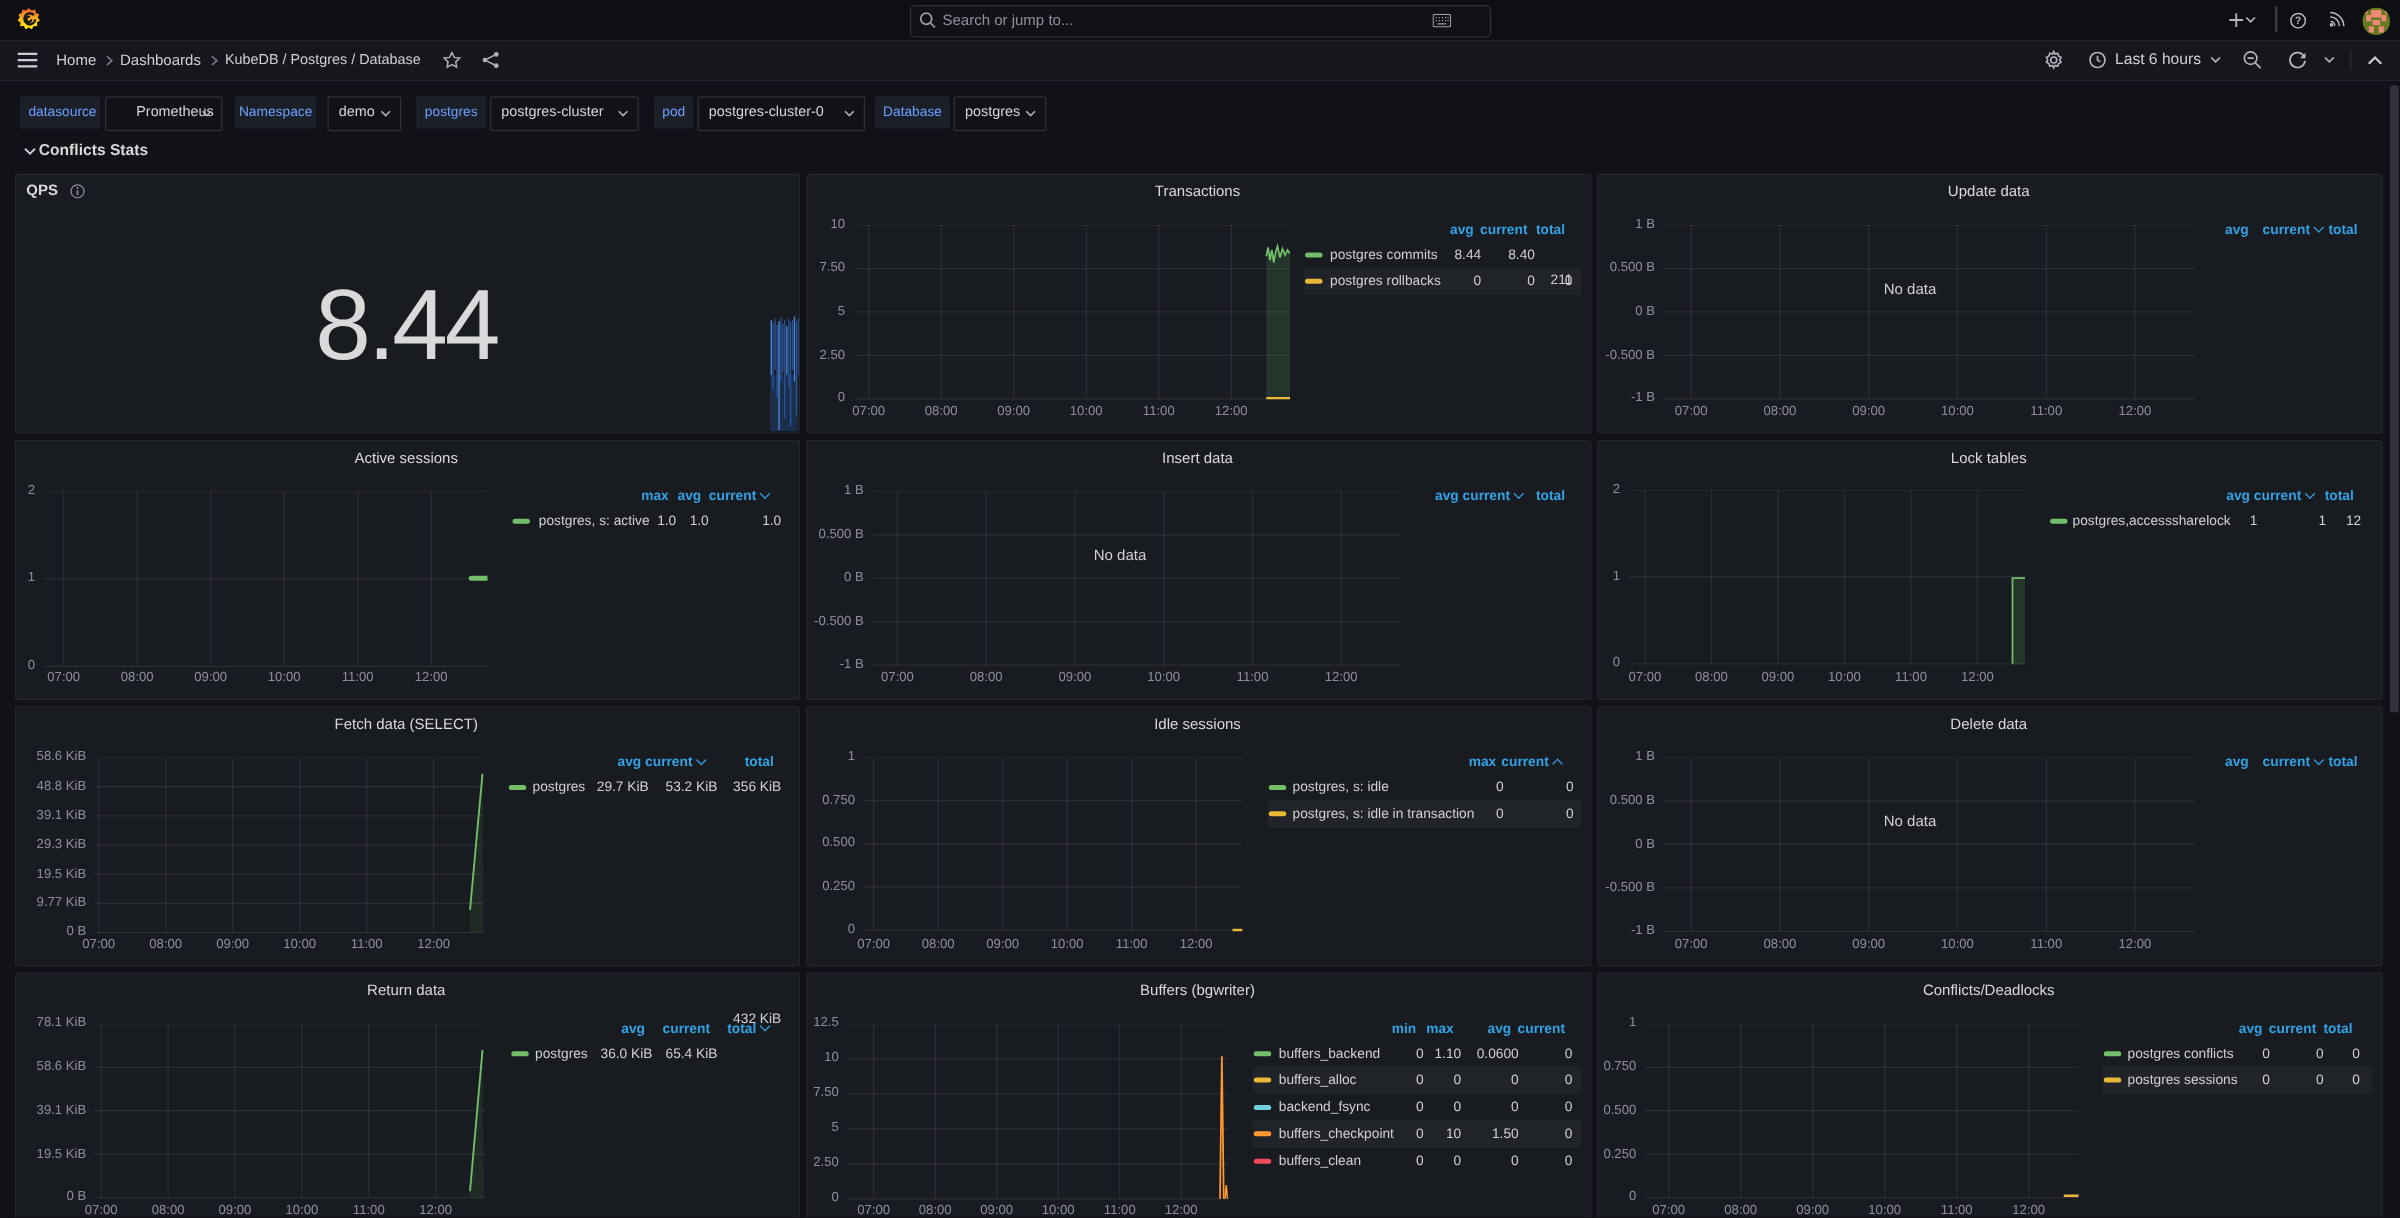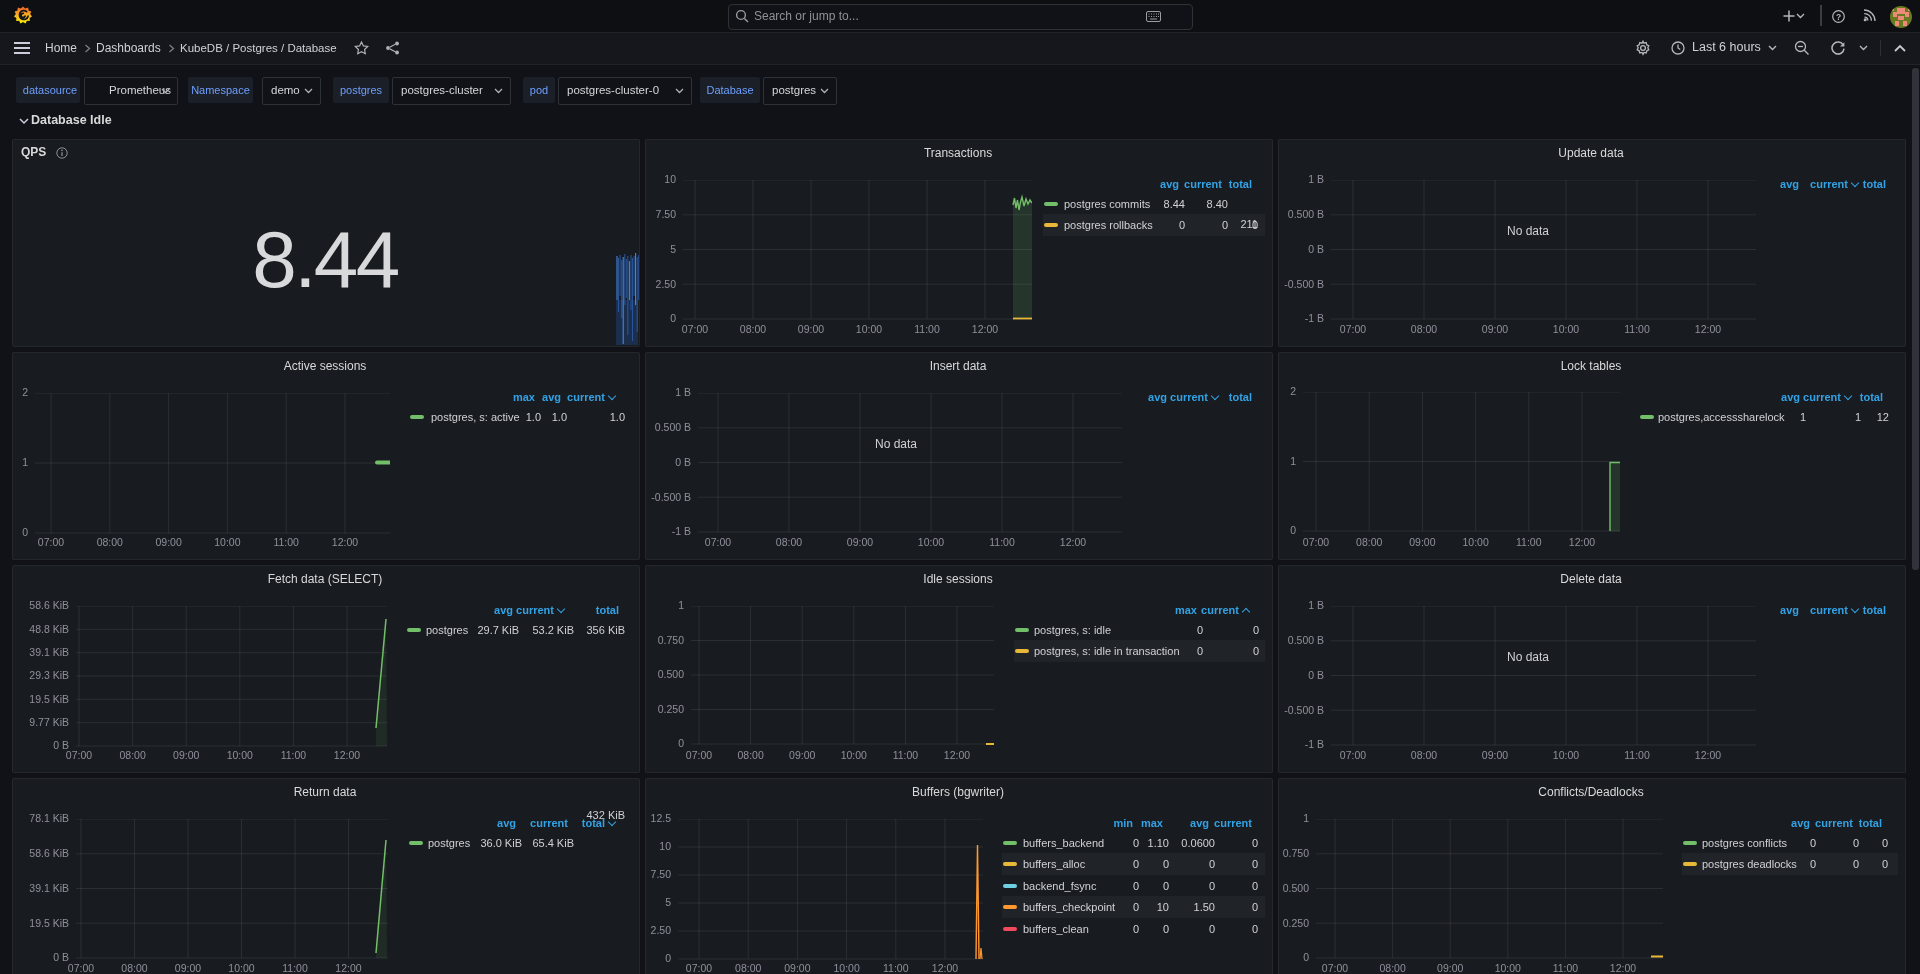--- a/index.html
+++ b/index.html
@@ -146,21 +146,21 @@
 <div class="t" style="left:700px;top:77px;width:60px;height:26px;background:#1b1f27;border-radius:2px;"></div>
 <div class="t" style="left:700.0px;width:60px;text-align:center;top:83.0px;font-size:11px;color:#6e9fff;font-weight:500;line-height:14px;">Database</div>
 <div class="t" style="left:763px;top:77px;width:72px;height:26px;border:1px solid #2e3136;border-radius:2px;"></div>
 <div class="t" style="left:772px;text-align:left;top:82.8px;font-size:11.5px;color:#d5d6da;font-weight:normal;line-height:14.5px;">postgres</div>
 <svg class="t" style="left:820px;top:88px;" width="9" height="6" viewBox="0 0 9 6">
       <path fill="none" stroke="#aeb0b6" stroke-width="1.3" d="M1 1l3.5 3.5L8 1"></path>
     </svg>
 <svg class="t" style="left:19px;top:118px;" width="10" height="7" viewBox="0 0 10 7">
       <path fill="none" stroke="#ccccdc" stroke-width="1.5" d="M1 1l4 4 4-4"></path>
     </svg>
-<div class="t" style="left:31px;text-align:left;top:113.2px;font-size:12.5px;color:#d8d9da;font-weight:bold;line-height:15.5px;">Database Idle</div>
+<div class="t" style="left:31px;text-align:left;top:113.2px;font-size:12.5px;color:#d8d9da;font-weight:bold;line-height:15.5px;">Conflicts Stats</div>
 <div class="panel" style="left:12px;top:139px;width:626px;height:206px;"></div>
 <div class="panel" style="left:645px;top:139px;width:626px;height:206px;"></div>
 <div class="panel" style="left:1278px;top:139px;width:626px;height:206px;"></div>
 <div class="panel" style="left:12px;top:352px;width:626px;height:206px;"></div>
 <div class="panel" style="left:645px;top:352px;width:626px;height:206px;"></div>
 <div class="panel" style="left:1278px;top:352px;width:626px;height:206px;"></div>
 <div class="panel" style="left:12px;top:565px;width:626px;height:206px;"></div>
 <div class="panel" style="left:645px;top:565px;width:626px;height:206px;"></div>
 <div class="panel" style="left:1278px;top:565px;width:626px;height:206px;"></div>
 <div class="panel" style="left:12px;top:778px;width:626px;height:206px;"></div>
@@ -608,17 +608,17 @@
 <div class="t" style="left:1720px;width:90px;text-align:right;top:815.5px;font-size:11px;color:#33a2e5;font-weight:bold;line-height:14px;">avg</div>
 <div class="t" style="left:1763px;width:90px;text-align:right;top:815.5px;font-size:11px;color:#33a2e5;font-weight:bold;line-height:14px;">current</div>
 <div class="t" style="left:1792px;width:90px;text-align:right;top:815.5px;font-size:11px;color:#33a2e5;font-weight:bold;line-height:14px;">total</div>
 <div class="t" style="left:1683px;top:840.5px;width:14px;height:4px;border-radius:2px;background:#73bf69;"></div>
 <div class="t" style="left:1702px;text-align:left;top:835.5px;font-size:11px;color:#d0d1d5;font-weight:normal;line-height:14px;">postgres conflicts</div>
 <div class="t" style="left:1726px;width:90px;text-align:right;top:835.5px;font-size:11px;color:#d0d1d5;font-weight:normal;line-height:14px;">0</div>
 <div class="t" style="left:1769px;width:90px;text-align:right;top:835.5px;font-size:11px;color:#d0d1d5;font-weight:normal;line-height:14px;">0</div>
 <div class="t" style="left:1798px;width:90px;text-align:right;top:835.5px;font-size:11px;color:#d0d1d5;font-weight:normal;line-height:14px;">0</div>
 <div class="t" style="left:1682px;top:853.0px;width:216px;height:22px;background:rgba(204,204,220,0.05);"></div>
 <div class="t" style="left:1683px;top:862.0px;width:14px;height:4px;border-radius:2px;background:#eab839;"></div>
-<div class="t" style="left:1702px;text-align:left;top:857.0px;font-size:11px;color:#d0d1d5;font-weight:normal;line-height:14px;">postgres deadlocks</div>
+<div class="t" style="left:1702px;text-align:left;top:857.0px;font-size:11px;color:#d0d1d5;font-weight:normal;line-height:14px;">postgres sessions</div>
 <div class="t" style="left:1726px;width:90px;text-align:right;top:857.0px;font-size:11px;color:#d0d1d5;font-weight:normal;line-height:14px;">0</div>
 <div class="t" style="left:1769px;width:90px;text-align:right;top:857.0px;font-size:11px;color:#d0d1d5;font-weight:normal;line-height:14px;">0</div>
 <div class="t" style="left:1798px;width:90px;text-align:right;top:857.0px;font-size:11px;color:#d0d1d5;font-weight:normal;line-height:14px;">0</div>
 <div class="t" style="left:1912px;top:68px;width:7px;height:502px;background:rgba(204,204,220,0.18);border-radius:3px;"></div>
 </div>
 </body></html>

